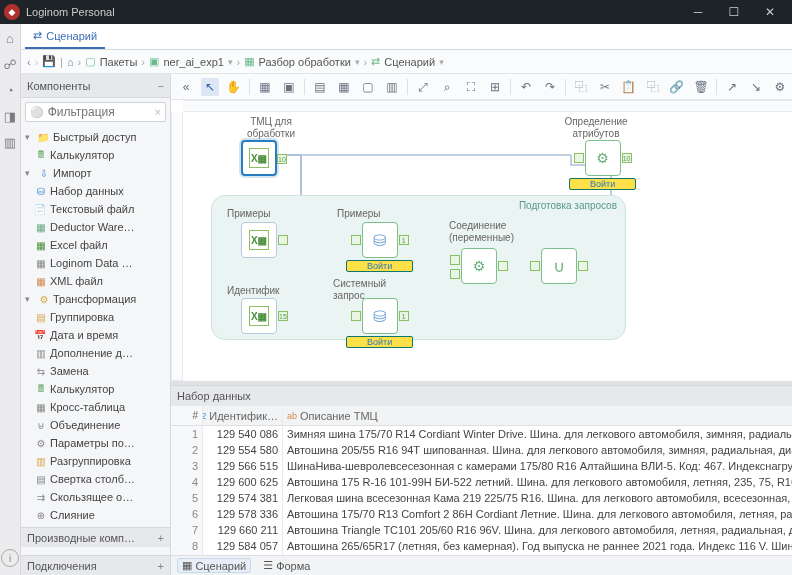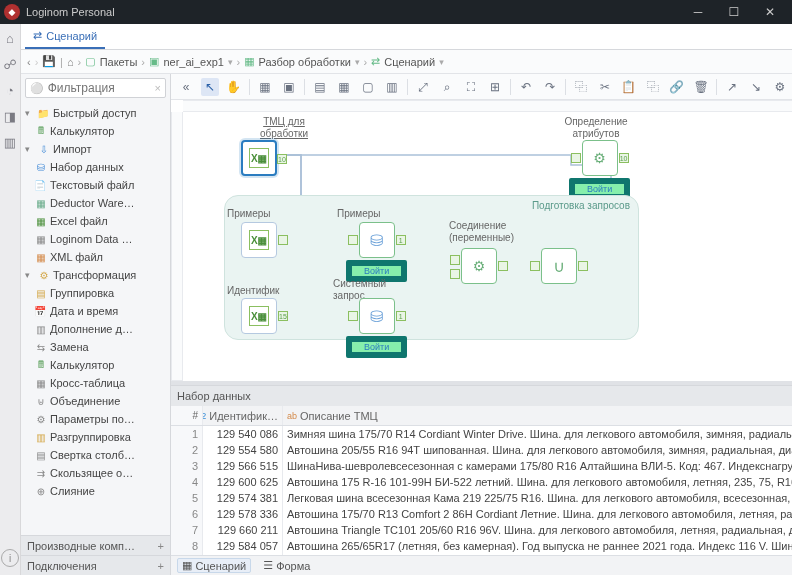--- a/index.html
+++ b/index.html
@@ -25,40 +25,40 @@
 .panelhdr { height: 24px; background: #e6e8eb; border-bottom: 1px solid #d6d8dc; display: flex; align-items: center; padding: 0 6px; color: #555; font-size: 11px; }
 .panelhdr .col { margin-left: auto; color: #888; }
 .filterbox { margin: 4px; display:flex;align-items:center;gap:4px;border:1px solid #d0d2d6;background:#fff;border-radius:2px;padding:2px 4px;}
 .filterbox input { border: none; outline: none; width: 100%; font-size: 12px; background: transparent; }
 .tree { flex: 1; overflow: auto; padding: 2px 0; }
 .treerow { display: flex; align-items: center; height: 18px; padding-left: 4px; gap: 3px; color: #444; white-space: nowrap; cursor: default; }
 .treerow.cat { font-weight: 400; }
 .treerow .arr { width: 10px; color: #888; font-size: 9px; }
 .treerow .tic { width: 12px; display:inline-flex;justify-content:center; font-size: 10px; }
 .treerow.lvl1 { padding-left: 14px; }
-.subpanel { height: 20px; background: #e6e8eb; border-top: 1px solid #d6d8dc; display: flex; align-items: center; padding: 0 6px; font-size: 11px; color: #555; }
+.subpanel { height: 20px; background: #e6e8eb; border-top: 1px solid #d6d8dc; display: flex; align-items: center; padding: 0 6px; font-size: 11px; color: #555; margin-top: 8px; }
 .subpanel .plus { margin-left: auto; color: #888; }
 .rightarea { flex: 1; display: flex; flex-direction: column; overflow: hidden; }
 .toolbar { height: 26px; background: #fafbfc; border-bottom: 1px solid #e2e4e8; display: flex; align-items: center; padding: 0 6px; gap: 6px; }
 .toolbar .tb { width: 18px; height: 18px; display: flex; align-items: center; justify-content: center; color: #6a7280; font-size: 12px; border-radius: 2px; }
 .toolbar .tb.active { background: #dde6f5; color: #2a5fa7; }
 .toolbar .sepv { width: 1px; height: 16px; background: #dcdfe4; }
 .canvas { flex: 1; position: relative; background: #fff; overflow: hidden; }
 .ruler { position: absolute; background: #fafbfc; border: 1px solid #e8eaee; }
 .ruler.top { left: 12px; right: 0; top: 0; height: 12px; border-left: none; }
 .ruler.left { top: 12px; bottom: 0; left: 0; width: 12px; border-top: none; }
 .canvaslabel { position: absolute; font-size: 10px; color: #666; text-align: center; line-height: 12px; }
 .node { position: absolute; display: flex; flex-direction: column; align-items: center; }
 .nodebox { width: 36px; height: 36px; background: #fff; border: 1px solid #b5c9e0; border-radius: 4px; display: flex; align-items: center; justify-content: center; position: relative; }
 .nodebox.sel { border: 2px solid #2a7cc0; box-shadow: 0 0 0 2px rgba(42,124,192,0.2); }
 .nodebox.green { border-color: #7bc08a; }
 .nodebox .xl { width: 20px; height: 20px; background:#fff;border:1px solid #8bbf60;display:flex;align-items:center;justify-content:center;color:#4a8f3a;font-size:10px;font-weight:bold;}
 .nodebox .db { color:#6aa0d8;font-size:16px;}
 .nodebox .cog { color:#6aaf7a;font-size:14px;}
-.nodelink { font-size: 9px; color: #2a7cc0; margin-top: 2px; border: 6px solid #0f766e; padding: 0 12px; border-radius: 2px; background:#86efac;}
+.nodelink { font-size: 9px; color: #2a7cc0; margin-top: 2px; border: 1px solid #0f766e; padding: 0 20px; border-radius: 2px; background:#fde047;}
 .port { position: absolute; width: 10px; height: 10px; border: 1px solid #8bbf60; background: #e9f5e5; font-size: 7px; display: flex; align-items: center; justify-content: center; color: #5a9f4a; }
 .port.r { right: -12px; top: 12px; }
 .port.l { left: -12px; top: 12px; }
 .blockarea { position: absolute; background: #eaf4f2; border: 1px solid #cfe3de; border-radius: 4px; }
 .blockhdr { font-size: 10px; color: #5a9a8a; position: absolute; right: 8px; top: 4px; }
 svg.wires { position: absolute; top: 0; left: 0; width: 100%; height: 100%; pointer-events: none; }
 .dsplit { height: 4px; background: #e0e2e6; cursor: row-resize; }
 .dataset { height: 190px; display: flex; flex-direction: column; border-top: 1px solid #d6d8dc; background: #fff; }
 .dshdr { height: 20px; background: #e6e8eb; display: flex; align-items: center; padding: 0 6px; font-size: 11px; color: #555; }
 .grid { flex: 1; overflow: auto; }
@@ -125,20 +125,24 @@
       <span>Разбор обработки</span>
       <span style="color:#aaa;font-size:9px;">▾</span>
       <span class="bcsep">›</span>
       <span class="bcic">⇄</span>
       <span>Сценарий</span>
       <span style="color:#aaa;font-size:9px;">▾</span>
     </div>
 
     <div class="body">
       <div class="leftpanel">
+        <div class="panelhdr">
+          <span>Компоненты</span>
+          <span class="col">−</span>
+        </div>
         <div class="filterbox">
           <span style="color:#aaa;">⚪</span>
           <input placeholder="Фильтрация" style="">
           <span style="color:#bbb;">×</span>
         </div>
         <div class="tree">
           <div class="treerow cat">
               <span class="arr">▾</span>
               <span class="tic" style="color:#d4a84a;">📁</span>
               <span>Быстрый доступ</span>
@@ -287,39 +291,39 @@
             <path d="M 126 140 L 165 140" stroke="#aac0d8" fill="none" stroke-width="1.5"></path>
             <path d="M 126 215 L 165 215" stroke="#aac0d8" fill="none" stroke-width="1.5"></path>
             <path d="M 215 140 L 250 140 L 250 155 L 285 155" stroke="#aac0d8" fill="none" stroke-width="1.5"></path>
             <path d="M 215 215 L 250 215 L 250 175 L 285 175" stroke="#aac0d8" fill="none" stroke-width="1.5"></path>
             <path d="M 225 140 L 240 140" stroke="#aac0d8" fill="none" stroke-width="1.5"></path>
             <path d="M 225 215 L 240 215" stroke="#aac0d8" fill="none" stroke-width="1.5"></path>
             <path d="M 340 165 L 365 165" stroke="#aac0d8" fill="none" stroke-width="1.5"></path>
             <path d="M 420 165 L 440 165 L 440 65 L 400 65 L 400 55" stroke="#aac0d8" fill="none" stroke-width="1.5"></path>
           </svg>
 
-          <div class="canvaslabel" style="left:73px;top:16px;width:80px;text-decoration:underline;">ТМЦ для<br>обработки</div>
+          <div class="canvaslabel" style="left:60px;top:16px;width:80px;">ТМЦ для<br>обработки</div>
           <div class="node" style="left:70px;top:40px;">
             <div class="nodebox sel">
                 <div class="xl">X▦</div>
                 <div class="port r">10</div>
               </div>
           </div>
 
           <div class="canvaslabel" style="left:380px;top:16px;width:90px;">Определение<br>атрибутов</div>
           <div class="node" style="left:398px;top:40px;">
             <div class="nodebox green">
                 <span class="cog">⚙</span>
                 <div class="port l"></div>
                 <div class="port r">10</div>
               </div>
             <div class="nodelink">Войти</div>
           </div>
 
-          <div class="blockarea" style="left:53px;top:95px;width:415px;height:145px;border-radius:14px;">
+          <div class="blockarea" style="left:40px;top:95px;width:415px;height:145px;border-radius:14px;">
             <div class="blockhdr">Подготовка запросов</div>
           </div>
 
           <div class="canvaslabel" style="left:56px;top:108px;width:60px;text-align:left;">Примеры</div>
           <div class="node" style="left:70px;top:122px;">
             <div class="nodebox">
                 <div class="xl">X▦</div>
                 <div class="port r"></div>
               </div>
           </div>

